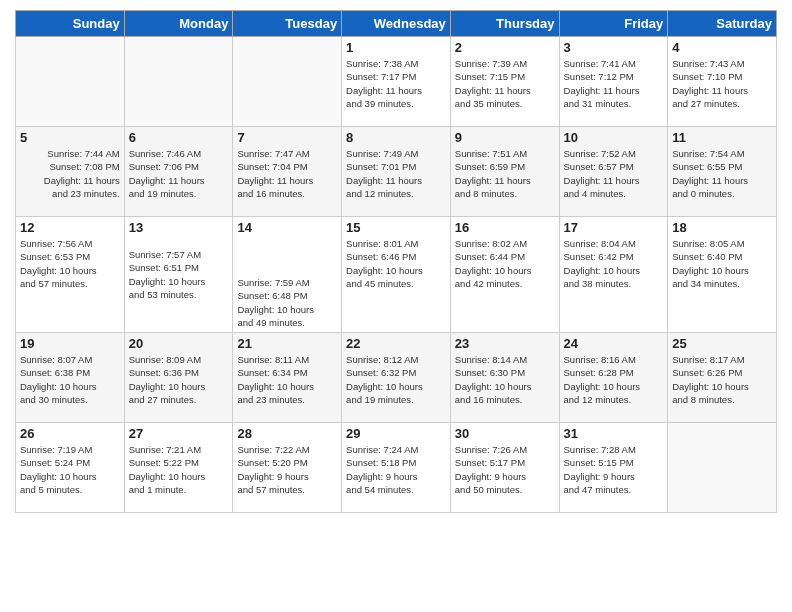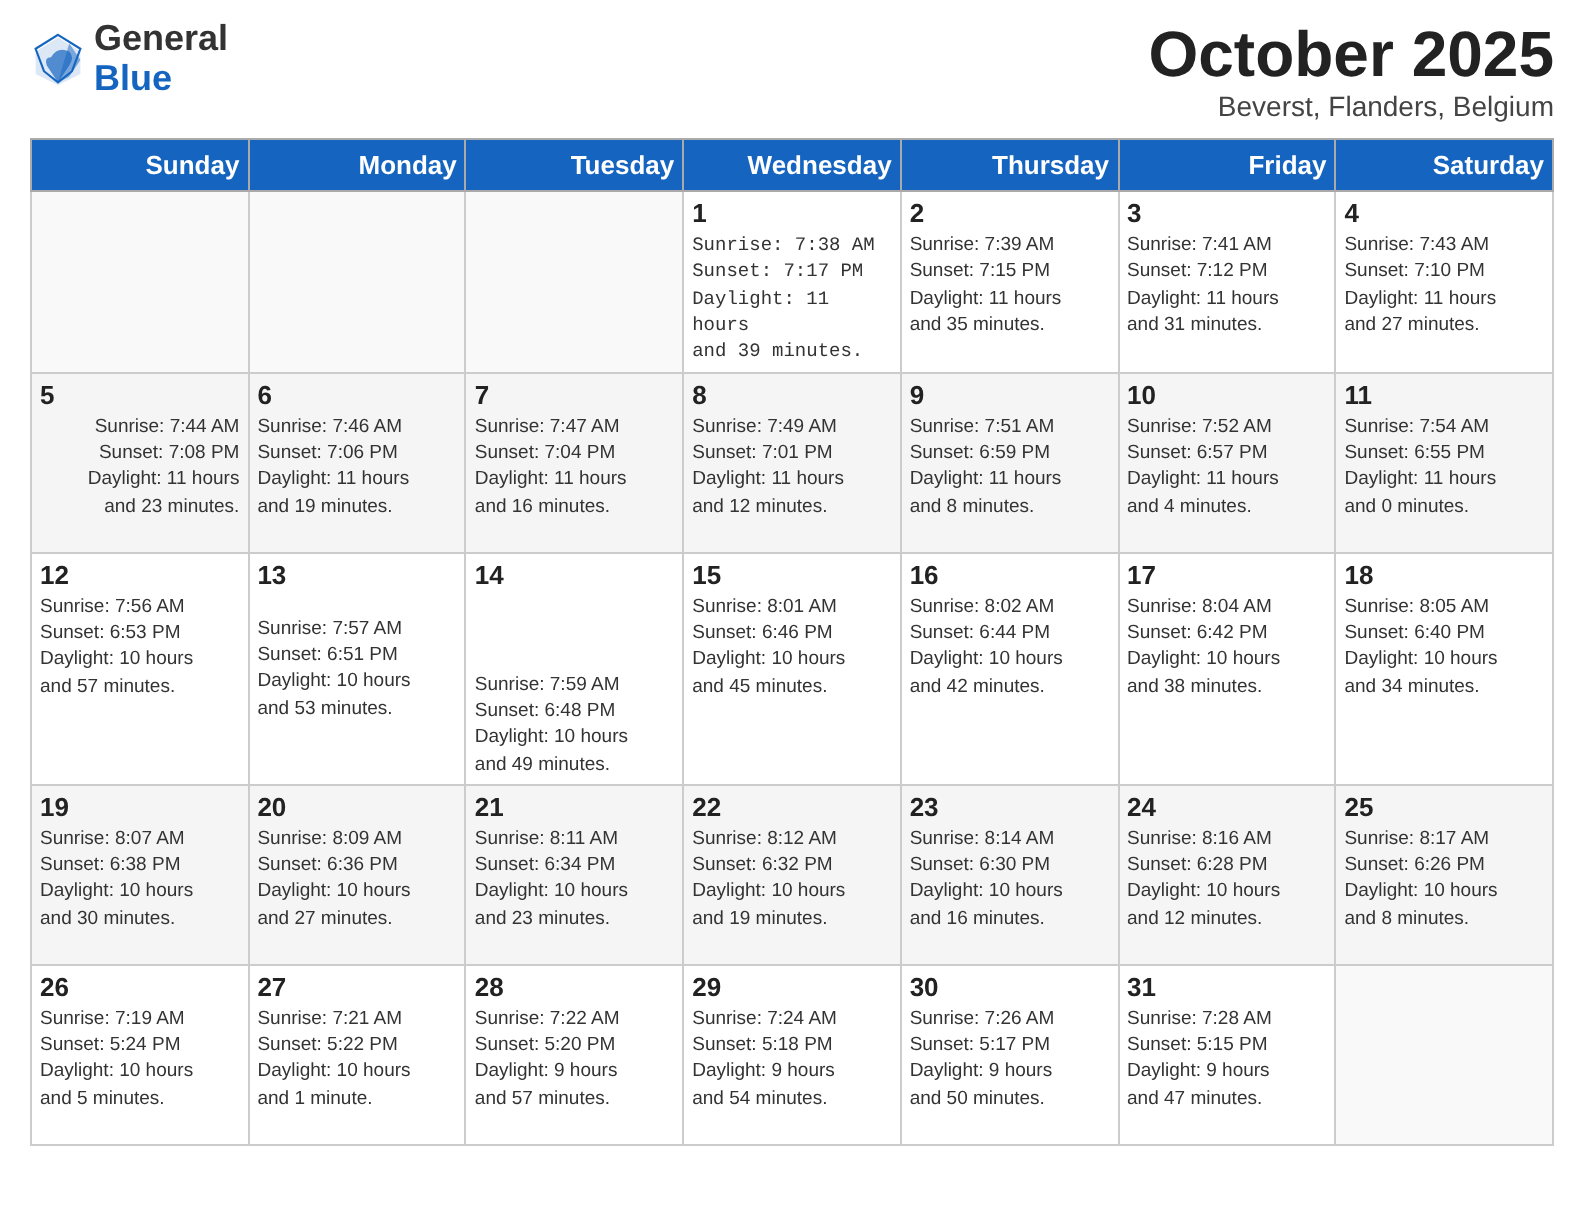--- a/index.html
+++ b/index.html
@@ -92,59 +92,41 @@
       background: #f5f5f5;
     }
     .calendar tr td {
       height: 90px;
     }
   </style>
 </head>
 <body>
 
 <div class="container">
-  <div class="header">
-    <div class="logo">
-      <svg class="logo-icon" viewBox="0 0 40 40">
-        <polygon points="20,4 36,14 36,30 20,38 4,30 4,14" fill="#1565c0" opacity="0.15"></polygon>
-        <polygon points="28,8 36,20 28,32 20,36 28,8" fill="#1565c0" opacity="0.5"></polygon>
-        <polygon points="20,2 36,12 30,28 20,36 10,28 4,12" fill="none" stroke="#1565c0" stroke-width="1.5"></polygon>
-        <path d="M15,18 Q20,10 28,14 Q32,18 28,24 L20,36 L12,24 Q10,18 15,18Z" fill="#1565c0" opacity="0.7"></path>
-      </svg>
-      <div class="logo-text">
-        <span class="logo-general">General</span><br>
-        <span class="logo-blue">Blue</span>
-      </div>
-    </div>
-    <div class="title-block">
-      <div class="month-title">October 2025</div>
-      <div class="subtitle">Beverst, Flanders, Belgium</div>
-    </div>
-  </div>
 
   <table class="calendar">
     <thead>
       <tr>
       <th>Sunday</th>
           <th>Monday</th>
           <th>Tuesday</th>
           <th>Wednesday</th>
           <th>Thursday</th>
           <th>Friday</th>
           <th>Saturday</th>
         </tr>
     </thead>
     <tbody id="calendar-body">
     <tr>
           <td class="empty"></td>
           <td class="empty"></td>
           <td class="empty"></td>
           <td>
             <span class="day-number">1</span>
-            <div class="day-info" style="white-space: pre-line; font-family: Liberation Mono, monospace;">Sunrise: 7:38 AM
+            <div class="day-info" style="white-space: pre-line;">Sunrise: 7:38 AM
 Sunset: 7:17 PM
 Daylight: 11 hours
 and 39 minutes.</div>
           </td>
           <td>
             <span class="day-number">2</span>
             <div class="day-info" style="white-space: pre-line;">Sunrise: 7:39 AM
 Sunset: 7:15 PM
 Daylight: 11 hours
 and 35 minutes.</div>

